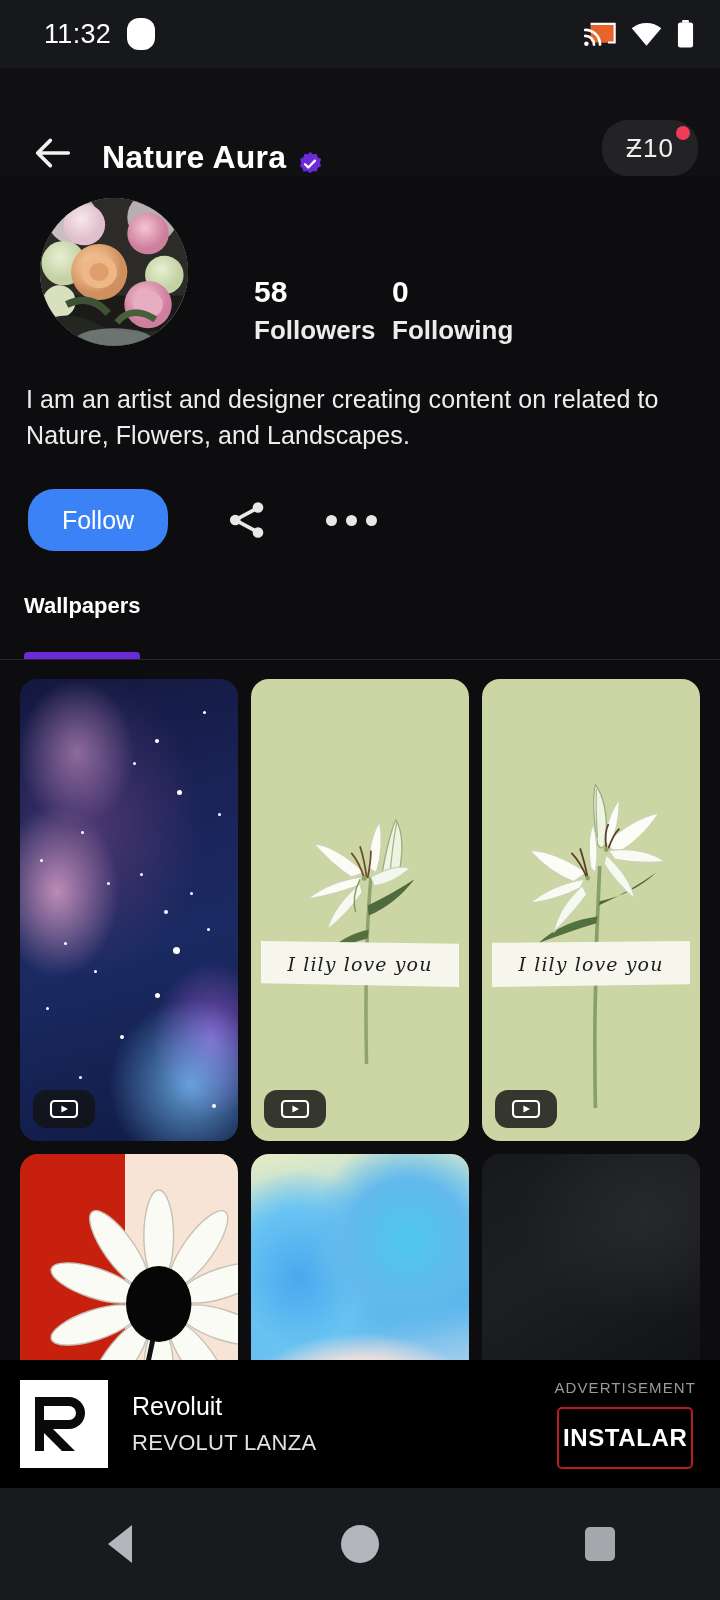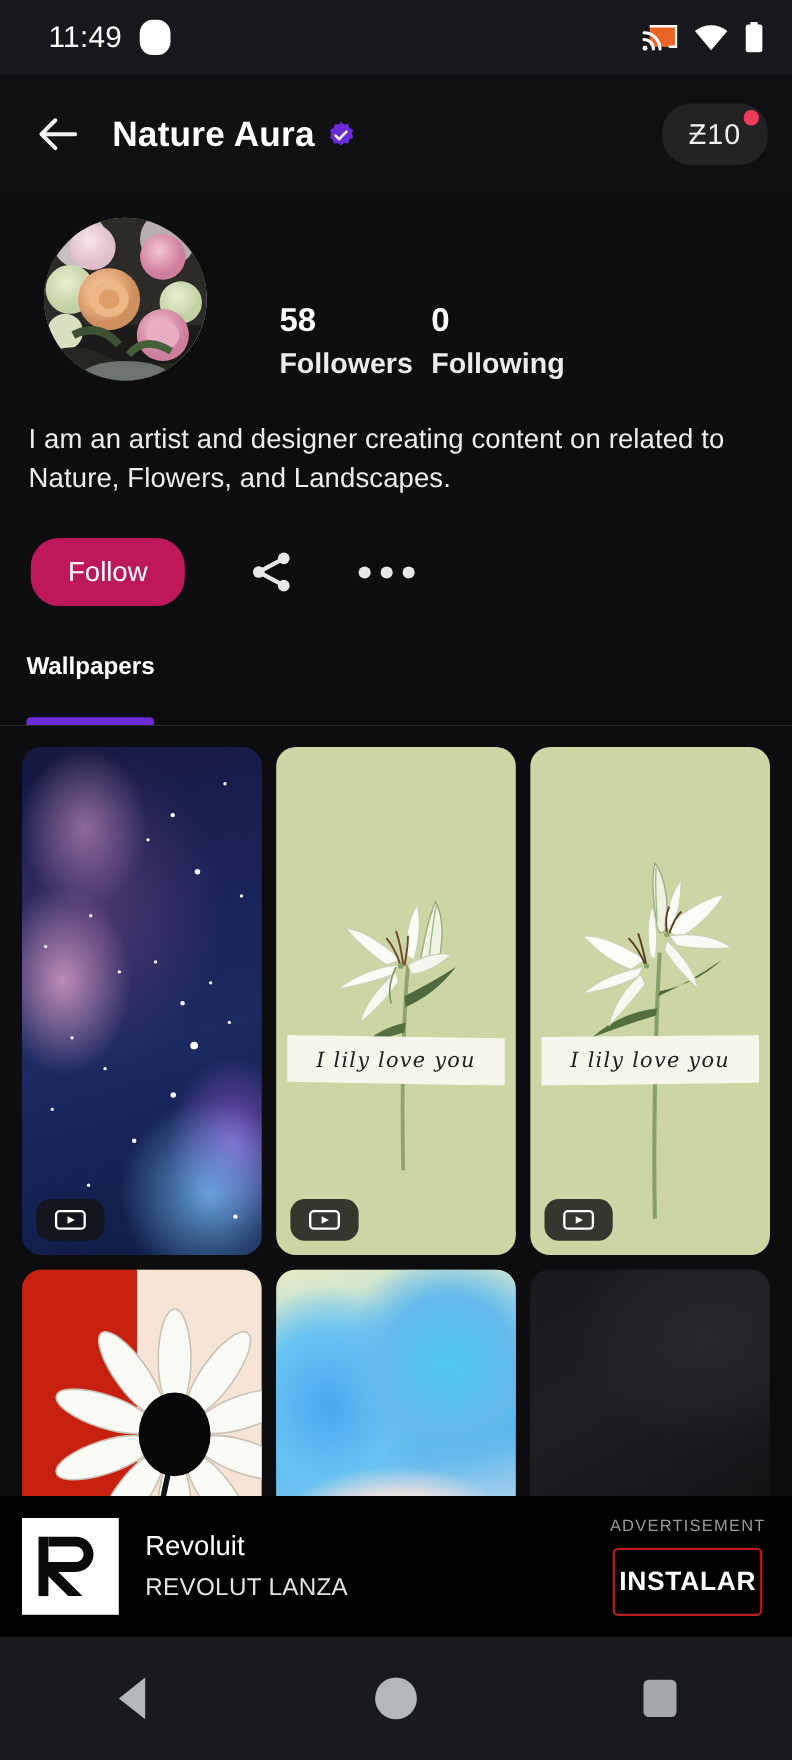--- a/index.html
+++ b/index.html
@@ -18,21 +18,21 @@
     padding:0 26px 0 44px;
   }
   .status-left { display:flex; align-items:center; gap:16px; }
   #clock { color:#fff; font-size:27px; font-weight:400; letter-spacing:.3px; }
   .notif-dot { width:28px; height:32px; background:#fff; border-radius:12px; }
   .status-right { display:flex; align-items:center; gap:15px; }
 
   
   #app-bar {
     height:108px; background:#101013;
-    display:flex; align-items:center; padding:0 22px 0 30px;
+    display:flex; align-items:flex-end; padding:0 22px 0 30px;
   }
   #back-arrow { width:46px; height:46px; position:relative; flex:0 0 auto; }
   #title {
     color:#fff; font-size:32px; font-weight:700; letter-spacing:.2px;
     margin-left:26px; white-space:nowrap;
   }
   #verified-badge {
     width:26px; height:26px; margin-left:11px; flex:0 0 auto; position:relative; top:1px;
   }
   #token-chip {
@@ -61,21 +61,21 @@
   .stat-label { color:#ececec; font-size:26px; font-weight:700; margin-top:5px; }
 
   #bio {
     color:#ededed; font-size:25px; line-height:1.42;
     padding:36px 30px 0 26px; letter-spacing:.1px;
   }
 
   
   #actions { display:flex; align-items:center; padding:36px 0 0 28px; gap:0; }
   #follow-btn {
-    background:#be185d; color:#fff;
+    background:#3b82f6; color:#fff;
     border:none; border-radius:26px;
     width:140px; height:62px;
     font-family:"Liberation Sans", sans-serif;
     font-size:25px; font-weight:400;
     display:flex; align-items:center; justify-content:center;
     cursor:pointer;
   }
   #share-btn { width:62px; height:62px; margin-left:48px; display:flex; align-items:center; justify-content:center; }
   #more-btn { width:62px; height:62px; margin-left:42px; display:flex; align-items:center; justify-content:center; gap:9px; }
   .dot3 { width:11px; height:11px; border-radius:50%; background:#e8e8e8; }
@@ -182,21 +182,21 @@
   #nav-home-circle { width:38px; height:38px; border-radius:50%; background:#b3b6ba; }
   #nav-recents-sq { width:30px; height:34px; border-radius:5px; background:#a4a7ab; }
 </style>
 </head>
 <body>
 
 <div id="screen">
 
   <div id="status-bar">
     <div class="status-left">
-      <div id="clock">11:49</div>
+      <div id="clock">11:32</div>
       <div class="notif-dot"></div>
     </div>
     <div class="status-right">
       <svg width="32" height="27" viewBox="0 0 24 20">
         <rect x="5" y="2" width="18" height="14" rx="2" fill="#e8652a"></rect>
         <path d="M5 2 H23 V16 H11 A11 11 0 0 0 5 5 Z" fill="#e8652a"></path>
         <path d="M1 6.5a11 11 0 0 1 11 11" stroke="#fff" stroke-width="2.1" fill="none" stroke-linecap="round"></path>
         <path d="M1 11a6.5 6.5 0 0 1 6.5 6.5" stroke="#fff" stroke-width="2.1" fill="none" stroke-linecap="round"></path>
         <circle cx="1.8" cy="17" r="1.7" fill="#fff"></circle>
         <path d="M5 2 H23 V16 H18" stroke="#fff" stroke-width="1.6" fill="none"></path>

